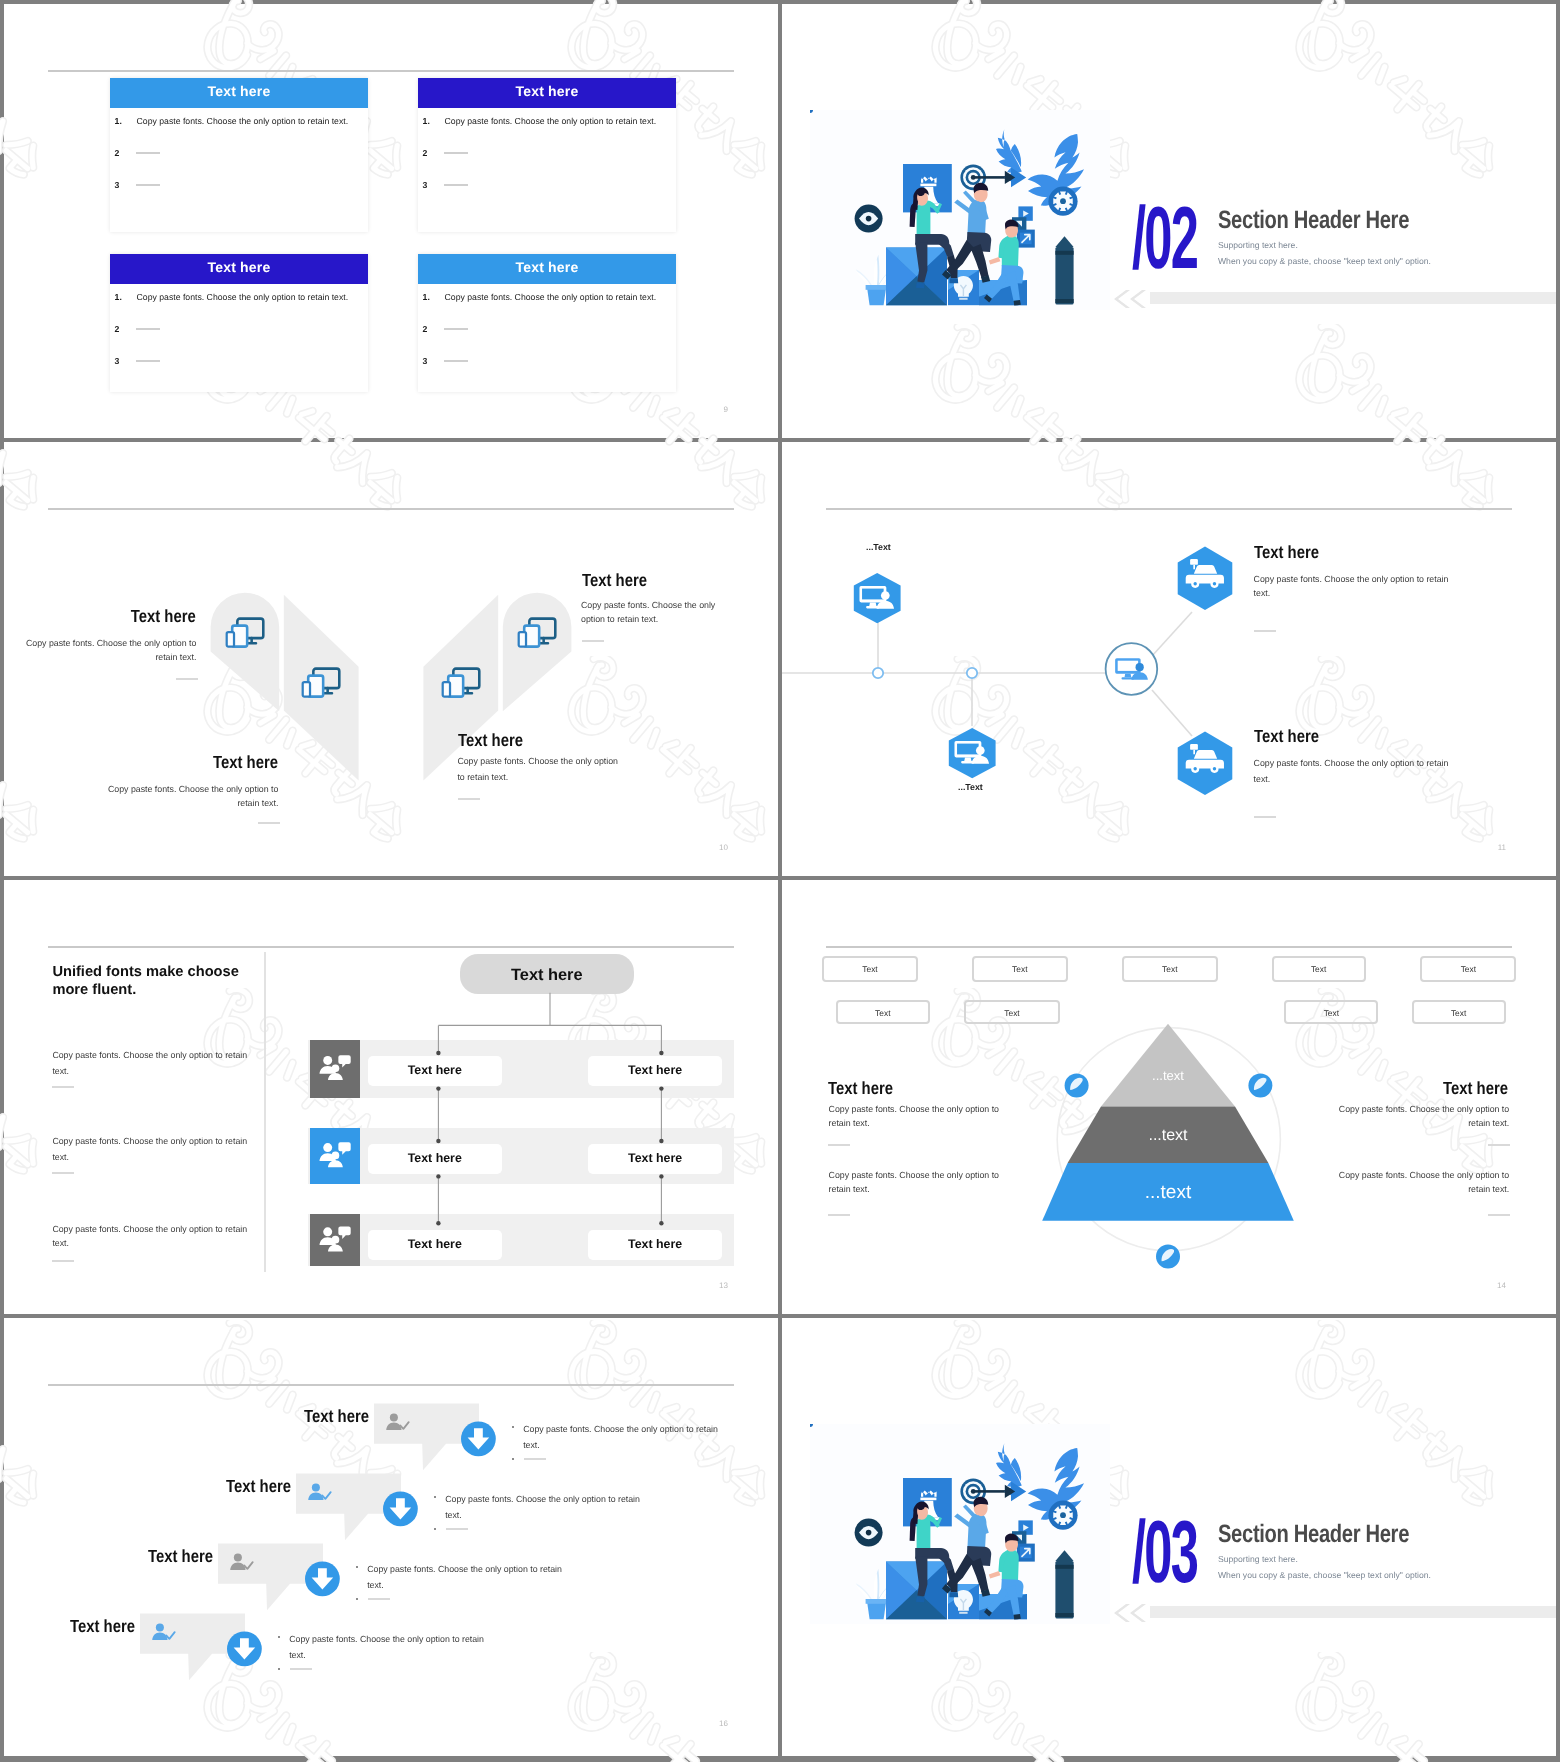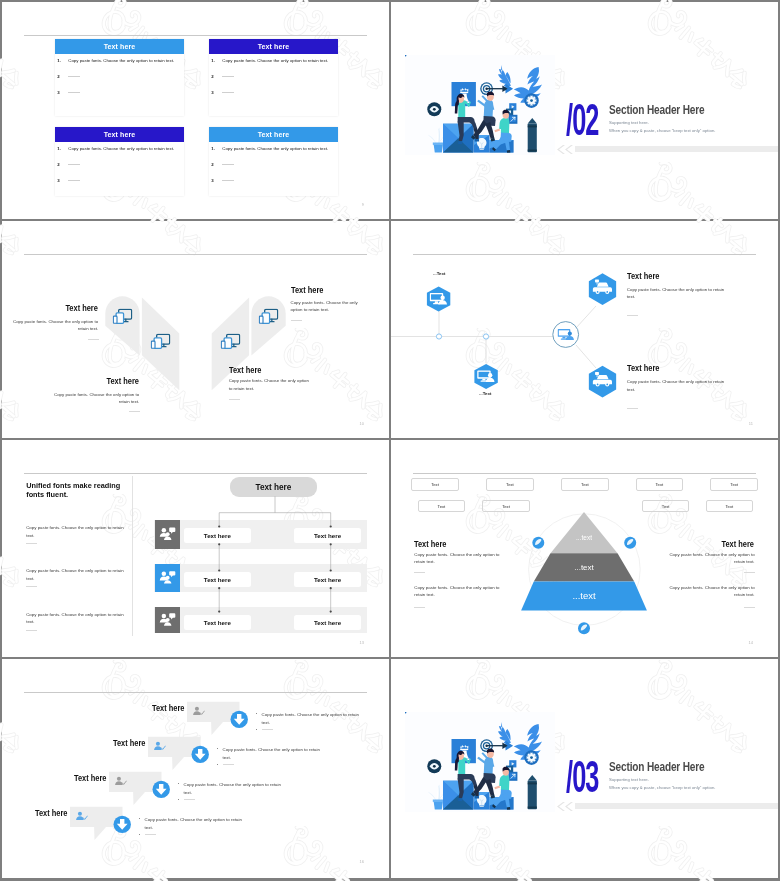--- a/index.html
+++ b/index.html
@@ -337,21 +337,21 @@
   <svg class="sh-chev" style="left:165px;top:143px;" width="18" height="9" viewBox="0 0 18 9">
     <path d="M7 0 L1 4.5 L7 9 L9 9 L3 4.5 L9 0 Z" fill="#e6e6e6"></path>
     <path d="M15 0 L9 4.5 L15 9 L17 9 L11 4.5 L17 0 Z" fill="#e6e6e6"></path>
   </svg>
   <div class="sh-bar" style="left:184px;top:144px;right:0;"></div>
 </div>
 
 <div class="slide s-c1 s-r3">
   <div class="hrule" style="left:22px;top:33px;width:343px;"></div>
 
-  <div class="s5-h" style="left:24.2px;top:41px;width:96px;">Unified fonts make reading fonts fluent.</div>
+  <div class="s5-h" style="left:24.2px;top:41px;width:96px;">Unified fonts make choose more fluent.</div>
   <div class="s5-p" style="left:24.2px;top:84px;width:99.8px;">Copy paste fonts. Choose the only option to retain text.</div>
   <div class="s3-dash" style="left:24.2px;top:103px;"></div>
   <div class="s5-p" style="left:24.2px;top:127.1px;width:99.8px;">Copy paste fonts. Choose the only option to retain text.</div>
   <div class="s3-dash" style="left:24.2px;top:146.1px;"></div>
   <div class="s5-p" style="left:24.2px;top:170.7px;width:99.8px;">Copy paste fonts. Choose the only option to retain text.</div>
   <div class="s3-dash" style="left:24.2px;top:189.7px;"></div>
   <div style="position:absolute;left:130px;top:36px;width:1px;height:160px;background:#e2e2e2;"></div>
 
   <svg style="position:absolute;left:0;top:0;width:387px;height:217px;" viewBox="0 0 387 217">
     <defs>

